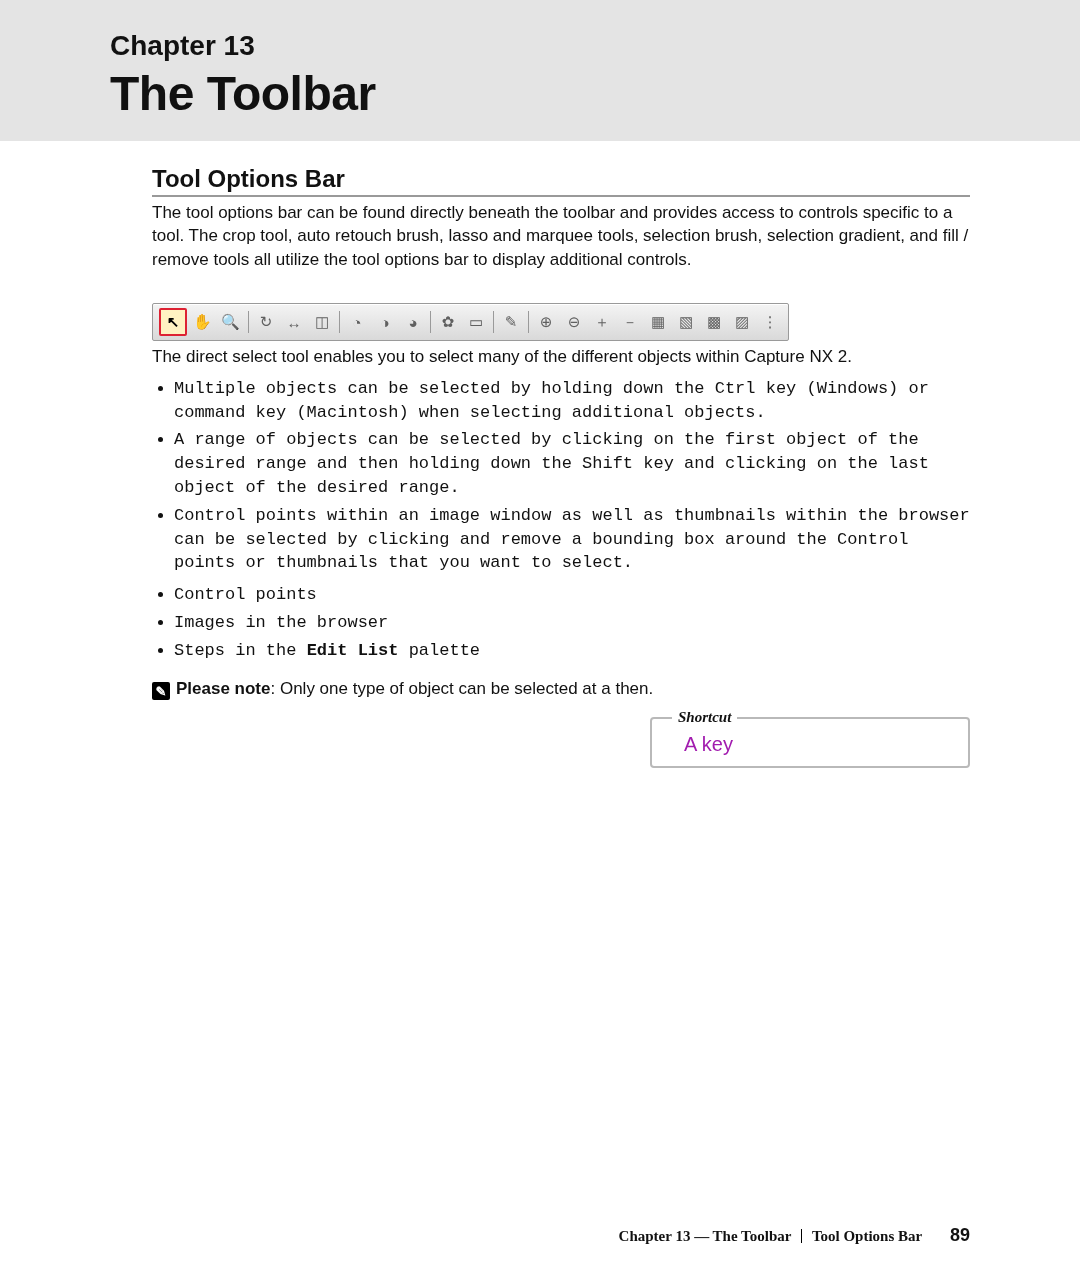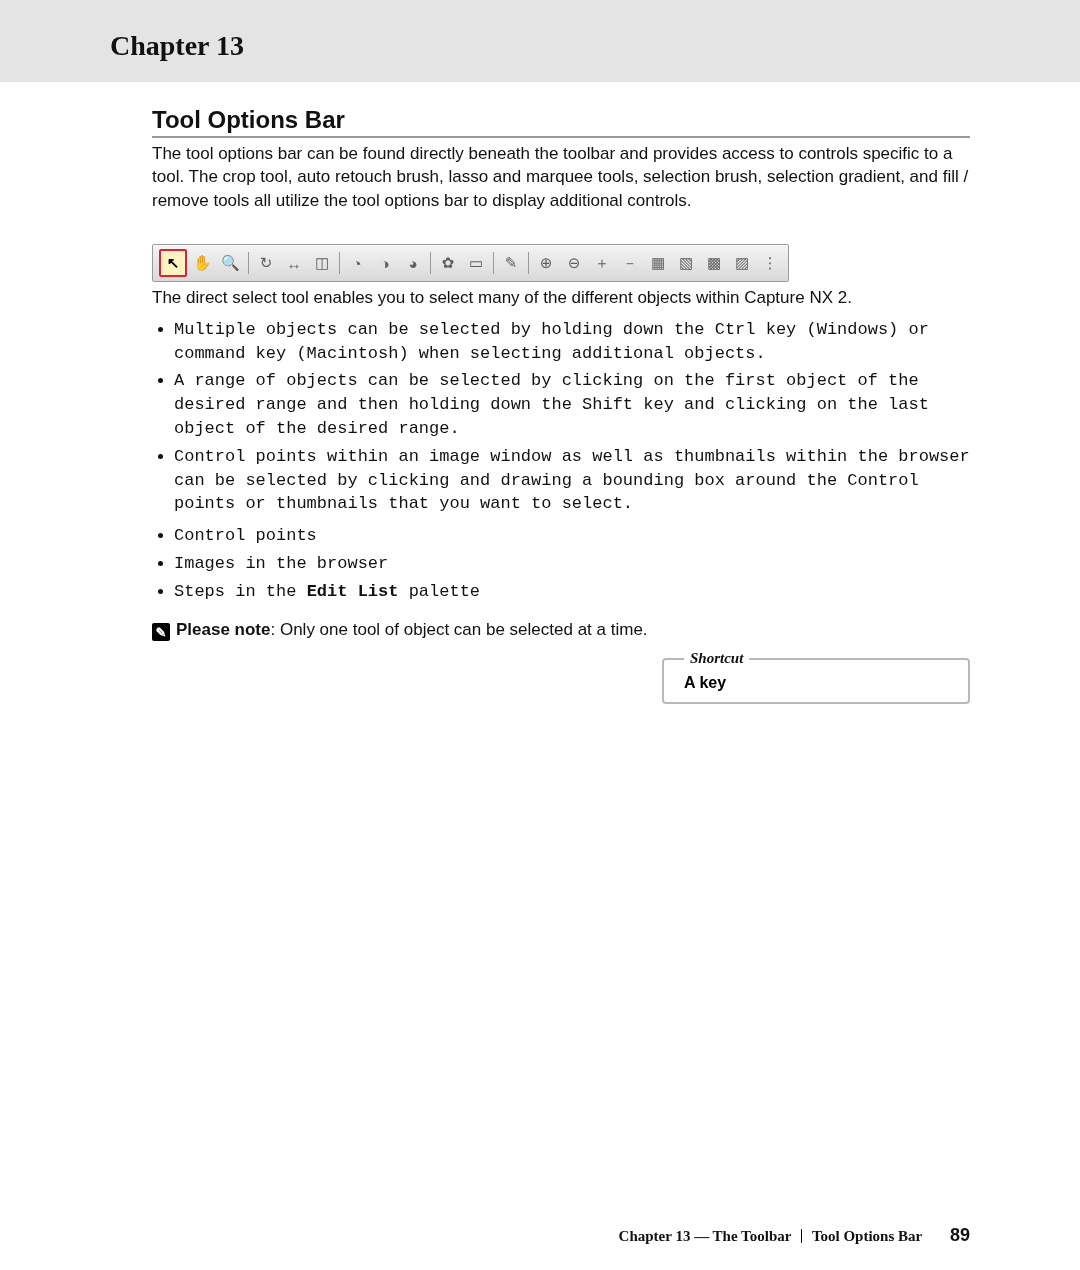--- a/index.html
+++ b/index.html
@@ -8,21 +8,20 @@
     width: 1080px;
     height: 1270px;
     font-family: "Segoe UI", "Helvetica Neue", Arial, sans-serif;
     color: #111;
     background: #fff;
     position: relative;
   }
   .header-band {
     background: #e4e4e4;
     padding: 30px 0 20px 0;
-    font-family: Liberation Serif, serif;
   }
   .header-inner {
     margin-left: 110px;
     margin-right: 110px;
   }
   .chapter-label {
     font-size: 28px;
     font-weight: 700;
   }
   .chapter-title {
@@ -123,21 +122,21 @@
   .shortcut-wrap {
     margin-top: 18px;
     display: flex;
     justify-content: flex-end;
   }
   .shortcut-box {
     position: relative;
     width: 272px;
     border: 2px solid #b9b9b9;
     border-radius: 4px;
-    padding: 14px 12px 10px 20px;
+    padding: 14px 12px 10px 32px;
   }
   .shortcut-legend {
     position: absolute;
     top: -10px;
     left: 20px;
     background: #fff;
     padding: 0 6px;
     font-size: 15px;
     font-weight: 700;
     font-style: italic;
@@ -147,23 +146,22 @@
     content: "";
     position: absolute;
     right: -20px;
     top: 50%;
     width: 16px;
     height: 2px;
     background: #b9b9b9;
   }
   .shortcut-key {
     font-family: "Helvetica Neue", Arial, sans-serif;
-    font-size: 16px;
-    color: #000000;
-    font-weight: bold;
+    font-size: 20px;
+    color: #a21caf;
   }
   .footer {
     position: absolute;
     bottom: 24px;
     right: 110px;
     font-size: 15px;
     font-family: Georgia, "Times New Roman", serif;
   }
   .footer .fchap {
     font-weight: 700;
@@ -182,20 +180,21 @@
     font-size: 18px;
     margin-left: 24px;
   }
 </style>
 </head>
 <body>
 
 <div class="header-band">
   <div class="header-inner">
     <div class="chapter-label">Chapter 13</div>
+    <div class="chapter-title">The Toolbar</div>
   </div>
 </div>
 
 <div class="content">
 
   <div class="section-heading">Tool Options Bar</div>
   <div class="body-text">The tool options bar can be found directly beneath the toolbar and provides access to controls specific to a tool. The crop tool, auto retouch brush, lasso and marquee tools, selection brush, selection gradient, and fill / remove tools all utilize the tool options bar to display additional controls.</div>
 
   <div class="section2">
 
@@ -228,34 +227,34 @@
           <div class="tb-btn">▨</div>
           <div class="tb-btn">⋮</div>
         </div>
     </div>
 
     <div class="body-text">The direct select tool enables you to select many of the different objects within Capture NX 2.</div>
 
     <ul class="bullets" id="bullets-a">
         <li>Multiple objects can be selected by holding down the Ctrl key (Windows) or command key (Macintosh) when selecting additional objects.</li>
         <li>A range of objects can be selected by clicking on the first object of the desired range and then holding down the Shift key and clicking on the last object of the desired range.</li>
-        <li>Control points within an image window as well as thumbnails within the browser can be selected by clicking and drawing a bounding box around the Control points or thumbnails that you want to select.</li>
+        <li>Control points within an image window as well as thumbnails within the browser can be selected by clicking and remove a bounding box around the Control points or thumbnails that you want to select.</li>
       </ul>
 
 
     <ul class="bullets" id="bullets-b">
         <li>Control points</li>
         <li>Images in the browser</li>
         <li>Steps in the <strong>Edit List</strong> palette</li>
       </ul>
 
     <div class="note-row">
       <span class="note-icon">✎</span>
       <span>
-        <strong>Please note</strong><span>: Only one tool of object can be selected at a time.</span>
+        <strong>Please note</strong><span>: Only one type of object can be selected at a then.</span>
       </span>
     </div>
 
     <div class="shortcut-wrap">
       <div class="shortcut-box">
         <div class="shortcut-legend">Shortcut</div>
         <div class="shortcut-key">A key</div>
       </div>
     </div>
 

